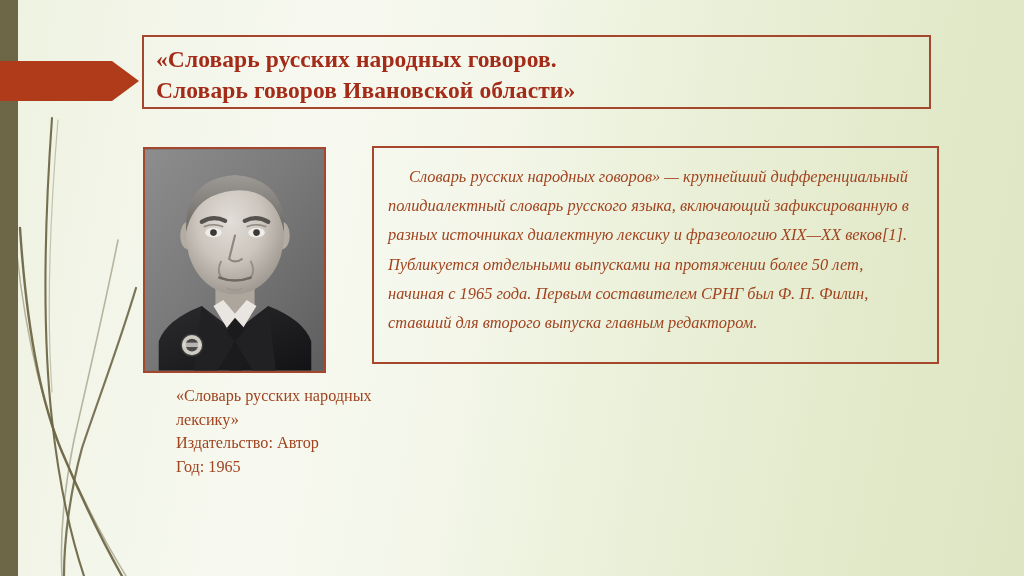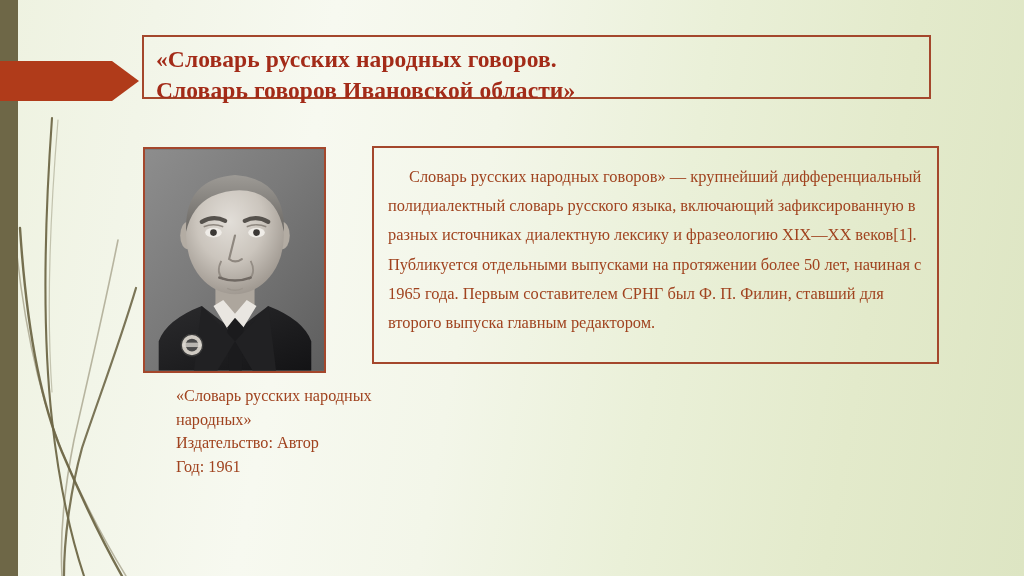--- a/index.html
+++ b/index.html
@@ -53,21 +53,21 @@
     width: 139px;
     height: 40px;
   }
 
   
   #title-box {
     position: absolute;
     left: 142px;
     top: 35px;
     width: 789px;
-    height: 64px;
+    height: 74px;
     box-sizing: border-box;
     border: 2px solid #a4472c;
     background: transparent;
     padding: 7px 0 0 12px;
   }
   .title-line {
     color: #a32b18;
     font-weight: bold;
     font-size: 23.5px;
     line-height: 31px;
@@ -92,20 +92,21 @@
   
   #text-box {
     position: absolute;
     left: 372px;
     top: 146px;
     width: 567px;
     height: 218px;
     box-sizing: border-box;
     border: 2px solid #a4472c;
     padding: 14px 14px 16px 14px;
+    font-style: italic;
   }
   #body-paragraph {
     color: #a0431f;
     font-size: 16.4px;
     line-height: 29.2px;
     text-indent: 21px;
     margin: 0;
   }
 
   
@@ -218,18 +219,18 @@
       <path d="M84 142 Q92 146 100 142" stroke="#9c958d" stroke-width="1.5" fill="none"></path>
     </svg>
   </div>
 
   <div id="text-box">
     <p id="body-paragraph">Словарь русских народных говоров» — крупнейший дифференциальный полидиалектный словарь русского языка, включающий зафиксированную в разных источниках диалектную лексику и фразеологию XIX—XX веков[1]. Публикуется отдельными выпусками на протяжении более 50 лет, начиная с 1965 года. Первым составителем СРНГ был Ф. П. Филин, ставший для второго выпуска главным редактором.</p>
   </div>
 
   <div id="caption">
     <div>«Словарь русских народных</div>
-    <div>народных»</div>
+    <div>лексику»</div>
     <div>Издательство: Автор</div>
-    <div>Год: 1961</div>
+    <div>Год: 1965</div>
   </div>
 
 </div>
 
 </body></html>

